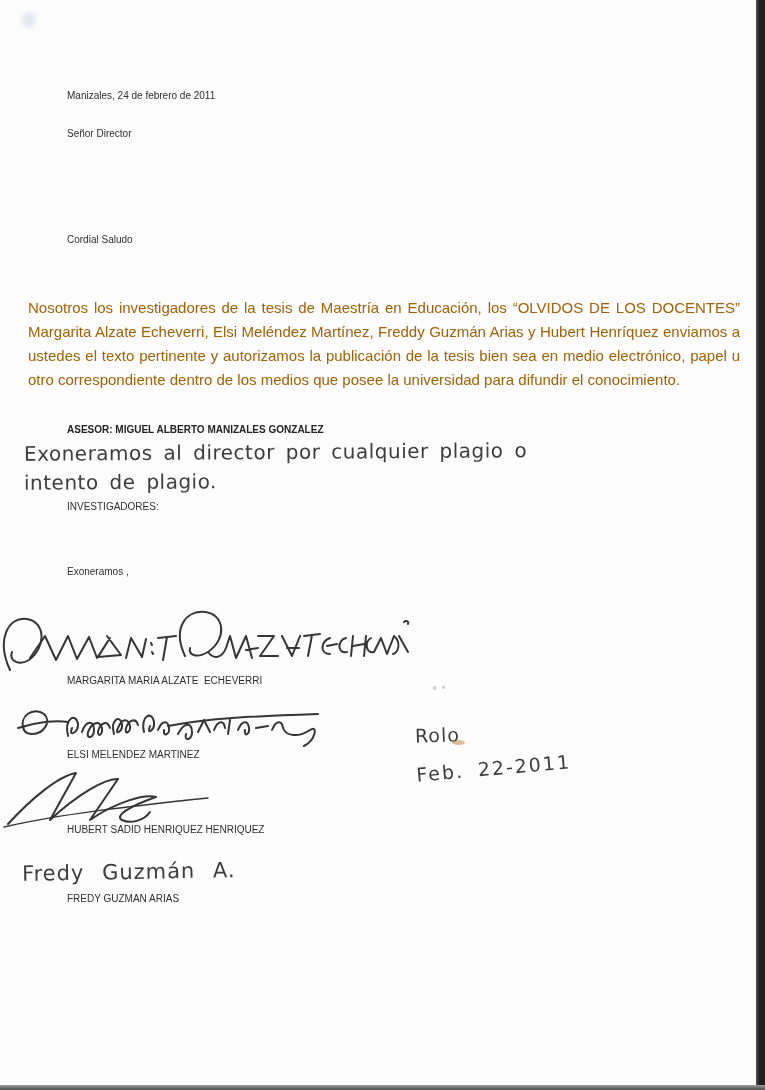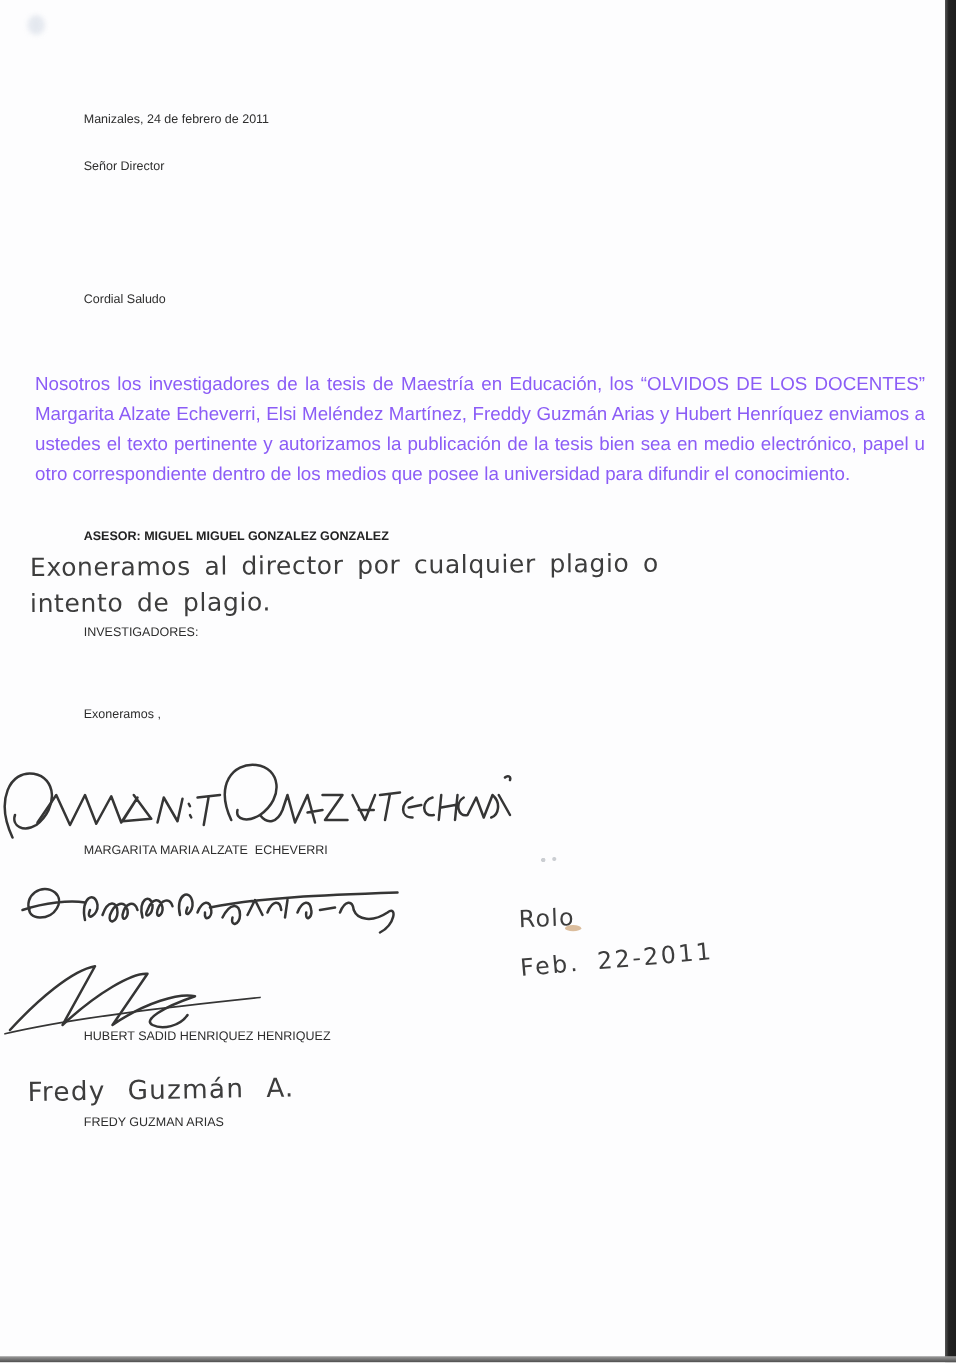--- a/index.html
+++ b/index.html
@@ -9,21 +9,21 @@
     background:#fdfdfe;
     overflow:hidden;
     font-family:"Liberation Sans",sans-serif;
     color:#2e2e2e;
   }
   .t{position:absolute;left:43px;font-size:10px;line-height:19px;white-space:pre;margin-left:24px;}
   .bold{font-weight:bold;color:#222;}
   .para{
     position:absolute;left:28px;top:296px;width:712px;
     font-size:15px;line-height:24px;text-align:justify;white-space:normal;
-    color:#8b5cf6;
+    color:#a16207;
   }
   .hw{
     position:absolute;
     font-family:"DejaVu Sans",sans-serif;
     color:#3d3d3d;
     white-space:pre;
   }
   .hw-note{font-size:20px;letter-spacing:.5px;word-spacing:4px;transform:rotate(-.4deg);}
   .sig-svg{position:absolute;}
   .sig-svg path{fill:none;stroke:#353535;stroke-width:2;stroke-linecap:round;stroke-linejoin:round;}
@@ -56,21 +56,21 @@
 <div class="page">
 
   <div class="corner-smudge"></div>
 
   <div class="t" style="top:86px">Manizales, 24 de febrero de 2011</div>
   <div class="t" style="top:124px">Señor Director</div>
   <div class="t" style="top:230px">Cordial Saludo</div>
 
   <div class="para">Nosotros los investigadores de la tesis  de Maestría en Educación, los “OLVIDOS DE LOS DOCENTES” Margarita Alzate Echeverri, Elsi Meléndez Martínez, Freddy Guzmán Arias y Hubert Henríquez  enviamos a ustedes  el texto pertinente y autorizamos la publicación de la tesis bien sea en medio electrónico, papel u otro correspondiente  dentro de los medios que posee la universidad para difundir el conocimiento.</div>
 
-  <div class="t bold" style="top:420px">ASESOR: MIGUEL MIGUEL GONZALEZ GONZALEZ</div>
+  <div class="t bold" style="top:420px">ASESOR: MIGUEL ALBERTO MANIZALES GONZALEZ</div>
 
   <div class="hw hw-note" style="left:24px;top:440px;">Exoneramos al director por cualquier plagio o</div>
   <div class="hw hw-note" style="left:24px;top:470px;">intento de plagio.</div>
 
   <div class="t" style="top:497px">INVESTIGADORES:</div>
 
   <div class="t" style="top:562px">Exoneramos ,</div>
 
   <svg class="sig-svg" style="left:0px;top:608px" width="420" height="68" viewBox="0 0 420 68">
     <path d="M 10 62 C -4 32, 8 8, 27 11 C 45 14, 47 38, 29 52 C 19 58, 9 53, 12 44"></path>
@@ -83,20 +83,21 @@
   <div class="t" style="top:671px">MARGARITA MARIA ALZATE  ECHEVERRI</div>
   <div class="speckle"></div>
 
   <svg class="sig-svg" style="left:16px;top:704px" width="320" height="48" viewBox="0 0 320 48">
     <path d="M 8 26 C 2 12, 18 2, 28 10 C 36 17, 28 30, 16 30 C 10 30, 6 26, 8 22 M 2 24 C 20 18, 40 16, 52 18"></path>
     <path d="M 52 32 C 48 14, 60 8, 62 20 C 63 28, 52 34, 56 24 M 66 28 c 4 -12 12 -12 12 -2 c 0 8 -8 10 -6 2 c 4 -10 12 -12 14 -4 c 1 6 -4 10 -4 4 c 2 -10 10 -12 12 -4"></path>
     <path d="M 98 30 C 94 16, 104 10, 106 20 C 107 28, 98 32, 102 24 c 4 -10 10 -10 12 -2 c 1 6 -6 10 -4 2 c 3 -9 10 -10 12 -3"></path>
     <path d="M 128 28 C 124 12, 136 6, 138 18 C 139 26, 130 32, 134 22 M 142 26 c 4 -10 10 -10 11 -2 c 1 6 -6 10 -5 2"></path>
     <path d="M 152 22 C 192 14, 242 12, 302 10 M 162 30 c 6 -12 14 -12 14 -2 c 0 8 -8 10 -6 2 M 182 28 L 188 16 L 194 28 M 198 26 c 4 -10 10 -10 11 -2 M 214 16 L 212 30 M 222 26 c 4 -10 10 -10 11 -2 c 1 6 -5 10 -4 2 M 240 24 L 252 22 M 256 26 c 4 -10 10 -10 11 -2 C 270 32, 282 34, 294 26 C 302 20, 300 36, 288 42"></path>
   </svg>
+  <div class="t" style="top:745px">ELSI MELENDEZ MARTINEZ</div>
 
   <div class="hw" style="left:415px;top:724px;font-size:19px;letter-spacing:1px;transform:rotate(-2deg);">Rolo</div>
   <div class="smudge-orange"></div>
   <div class="hw" style="left:416px;top:757px;font-size:19px;letter-spacing:2px;word-spacing:6px;transform:rotate(-5deg);">Feb. 22-2011</div>
 
   <svg class="sig-svg" style="left:2px;top:766px" width="210" height="64" viewBox="0 0 210 64">
     <path d="M 6 58 C 28 34, 56 10, 74 7 L 48 54 C 76 28, 104 12, 116 13 L 88 54 C 114 36, 142 28, 154 31 C 128 40, 112 50, 120 54 C 128 58, 142 55, 148 46"></path>
     <path d="M 2 61 C 58 48, 130 40, 206 32" style="stroke-width:1.4"></path>
   </svg>
   <div class="t" style="top:820px">HUBERT SADID HENRIQUEZ HENRIQUEZ</div>

